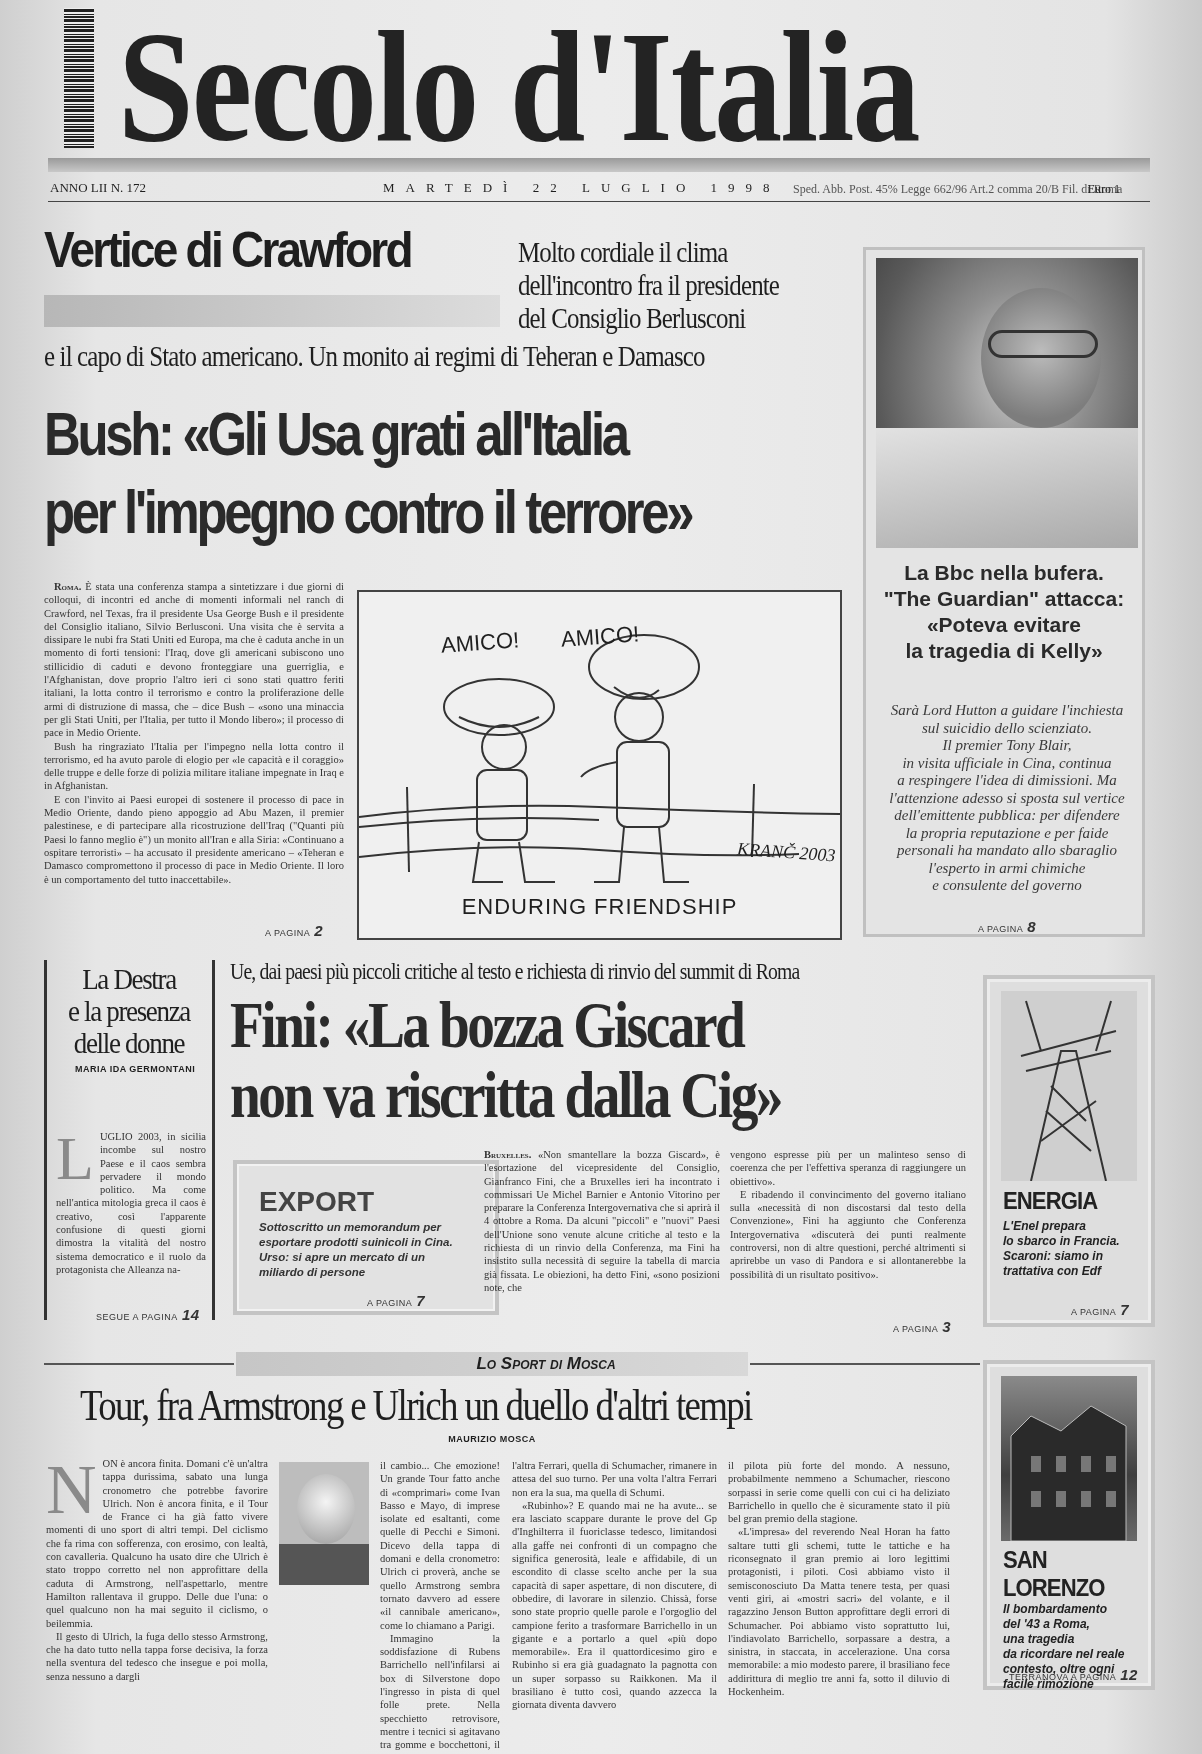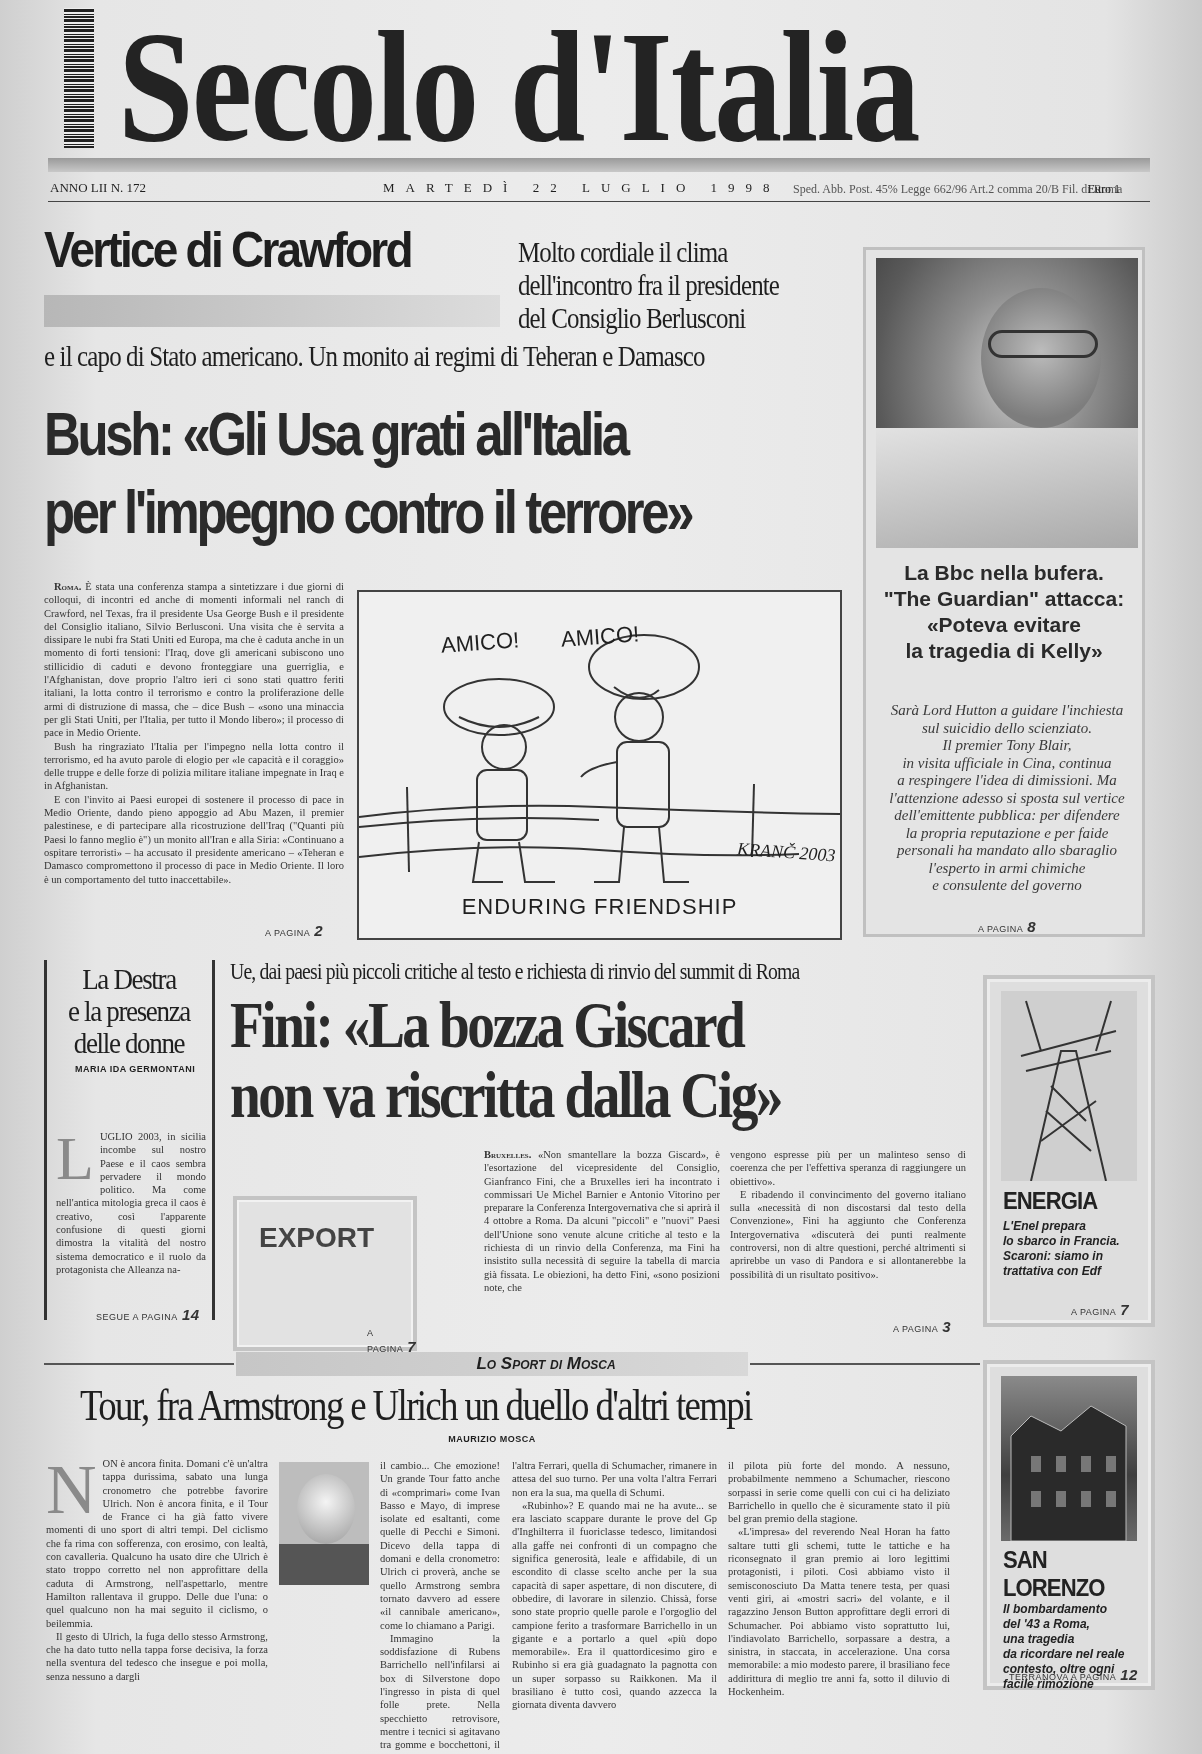--- a/index.html
+++ b/index.html
@@ -74,21 +74,21 @@
     font-size: 30px; line-height: 32px; letter-spacing: -1.5px; white-space: pre-line; transform: scaleX(0.9); }
   .byline { position: absolute; font-family: "Liberation Sans", sans-serif; font-weight: bold; font-size: 9px; letter-spacing: 0.5px; }
   .col-body { position: absolute; left: 56px; top: 1130px; width: 150px; }
   .dropcap { float: left; font-size: 62px; line-height: 52px; color: #8a8a8a; margin-right: 6px; margin-top: 2px; }
 
   .fini-kicker { position: absolute; left: 230px; top: 958px; font-size: 24px; letter-spacing: -1px;
     transform: scaleX(0.82); transform-origin: left top; white-space: nowrap; }
   .fini-head { position: absolute; left: 230px; top: 990px; font-size: 66px; line-height: 70px; font-weight: bold;
     letter-spacing: -3px; transform: scaleX(0.84); transform-origin: left top; white-space: pre-line; color: #2b2b2b; }
 
-  .export-box { position: absolute; left: 233px; top: 1196px; width: 184px; height: 155px;
+  .export-box { position: absolute; left: 233px; top: 1160px; width: 266px; height: 155px;
     border: 4px solid #c4c4c4; background: #e2e2e2; box-shadow: inset 0 0 0 2px #f2f2f2; }
   .export-box .label { position: absolute; left: 22px; top: 22px; font-family: "Liberation Sans", sans-serif;
     font-weight: bold; font-size: 28px; color: #444; }
   .export-box .text { position: absolute; left: 22px; top: 56px; width: 200px; font-family: "Liberation Sans", sans-serif;
     font-style: italic; font-weight: bold; font-size: 11.5px; line-height: 15px; color: #333; }
 
   .fini-body-1 { position: absolute; left: 484px; top: 1148px; width: 236px; }
   .fini-body-2 { position: absolute; left: 730px; top: 1148px; width: 236px; }
   .fini-body-2 p + p { text-indent: 10px; }
 
@@ -217,20 +217,21 @@
   <div class="jump" style="left:96px; top:1306px;">
     <span>SEGUE A PAGINA</span><b>14</b>
   </div>
 
   <div class="fini-kicker">Ue, dai paesi più piccoli critiche al testo e richiesta di rinvio del summit di Roma</div>
   <div class="fini-head">Fini: «La bozza Giscard
 non va riscritta dalla Cig»</div>
 
   <div class="export-box">
     <div class="label">EXPORT</div>
+    <div class="text">Sottoscritto un memorandum per esportare prodotti suinicoli in Cina. Urso: si apre un mercato di un miliardo di persone</div>
     <div class="jump" style="left:130px; top:128px;">
       <span>A PAGINA</span><b>7</b>
     </div>
   </div>
 
   <div class="fini-body-1 body-text">
     <p><span class="dateline-word">Bruxelles.</span> <span>«Non smantellare la bozza Giscard», è l'esortazione del vicepresidente del Consiglio, Gianfranco Fini, che a Bruxelles ieri ha incontrato i commissari Ue Michel Barnier e Antonio Vitorino per preparare la Conferenza Intergovernativa che si aprirà il 4 ottobre a Roma. Da alcuni "piccoli" e "nuovi" Paesi dell'Unione sono venute alcune critiche al testo e la richiesta di un rinvio della Conferenza, ma Fini ha insistito sulla necessità di seguire la tabella di marcia già fissata. Le obiezioni, ha detto Fini, «sono posizioni note, che</span></p>
   </div>
   <div class="fini-body-2 body-text">
     <p>vengono espresse più per un malinteso senso di coerenza che per l'effettiva speranza di raggiungere un obiettivo».</p>

